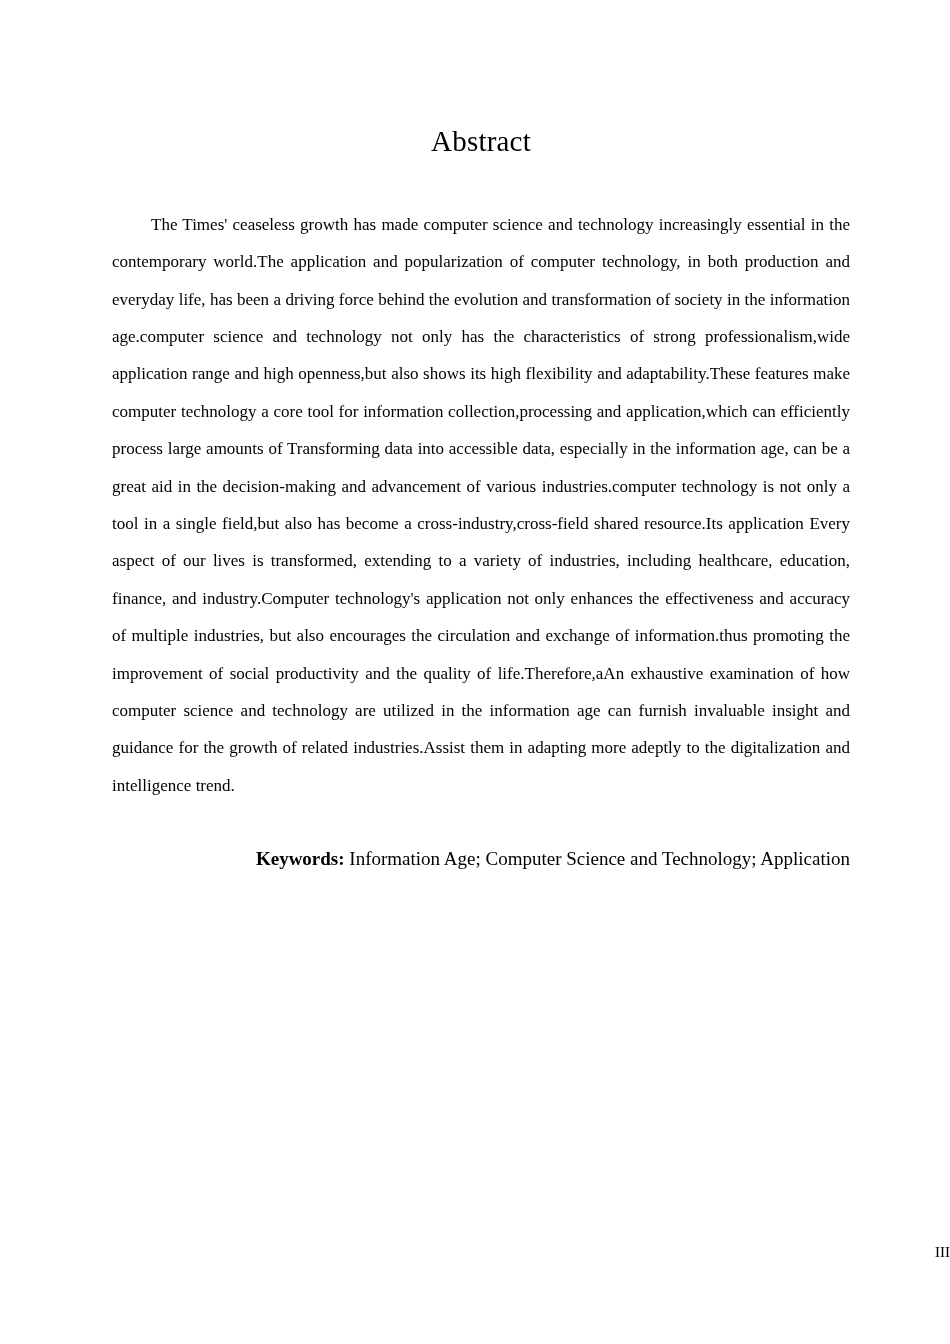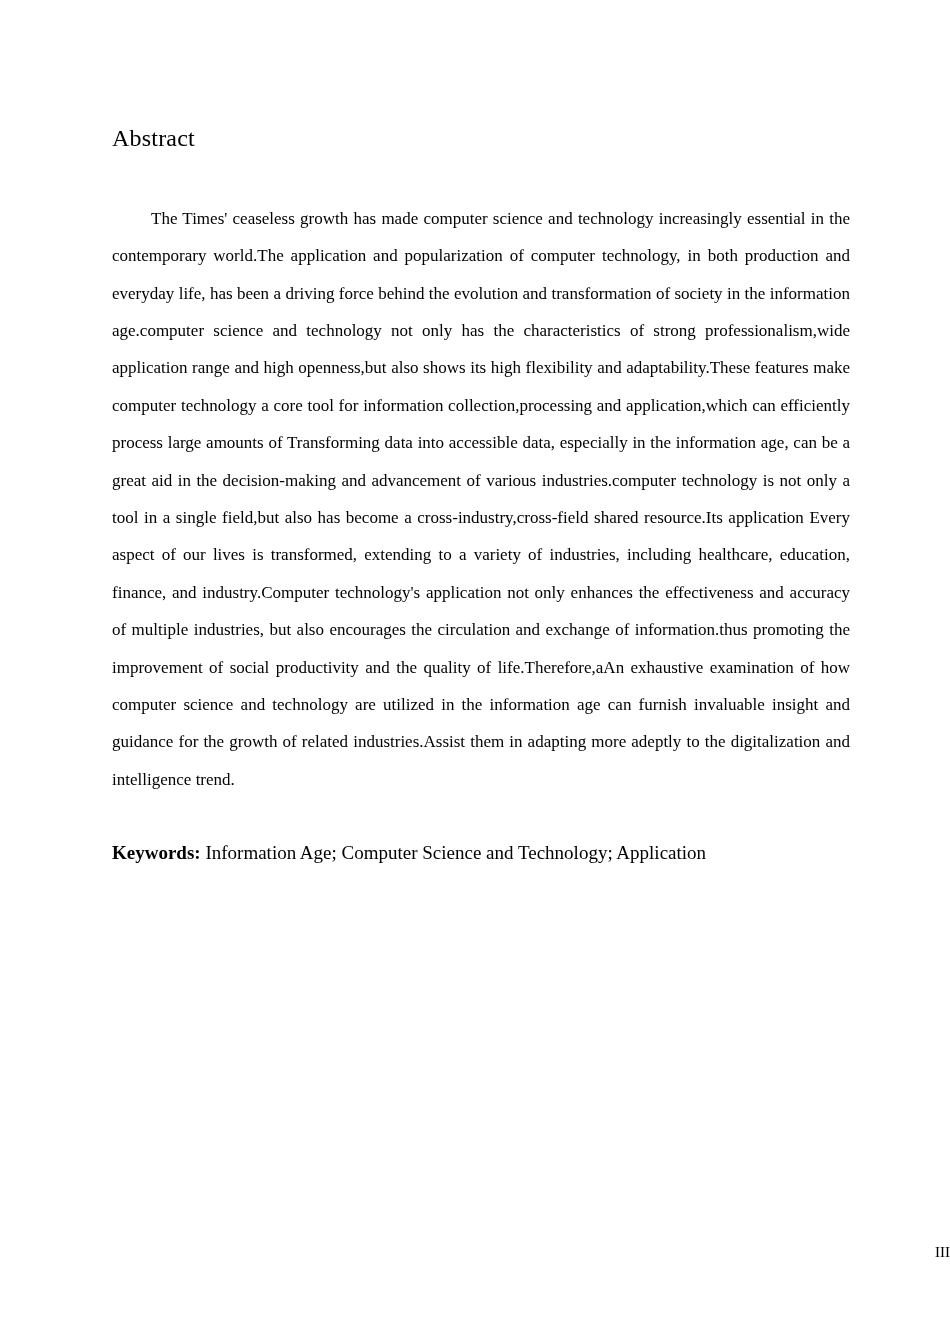--- a/index.html
+++ b/index.html
@@ -18,21 +18,22 @@
     color: #000000;
     -webkit-font-smoothing: antialiased;
   }
   .content {
     position: absolute;
     left: 112px;
     top: 0;
     width: 738px;
   }
   .doc-title {
-    font-size: 24px;
+    text-align: center;
+    font-size: 29px;
     font-weight: normal;
     margin: 0;
     padding-top: 124px;
     letter-spacing: 0.2px;
     line-height: 1.2;
   }
   .abstract-body {
     margin: 0;
     padding-top: 47px;
     font-size: 17px;
@@ -40,21 +41,21 @@
     text-align: justify;
     text-justify: inter-word;
     text-indent: 39px;
     word-spacing: 0.1px;
   }
   .keywords-line {
     margin: 0;
     padding-top: 36px;
     font-size: 19px;
     line-height: 37.4px;
-    text-align: left;
+    text-align: right;
   }
   .keywords-label {
     font-weight: bold;
   }
   .page-number {
     position: absolute;
     left: 0;
     top: 1243px;
     width: 950px;
     text-align: right;

